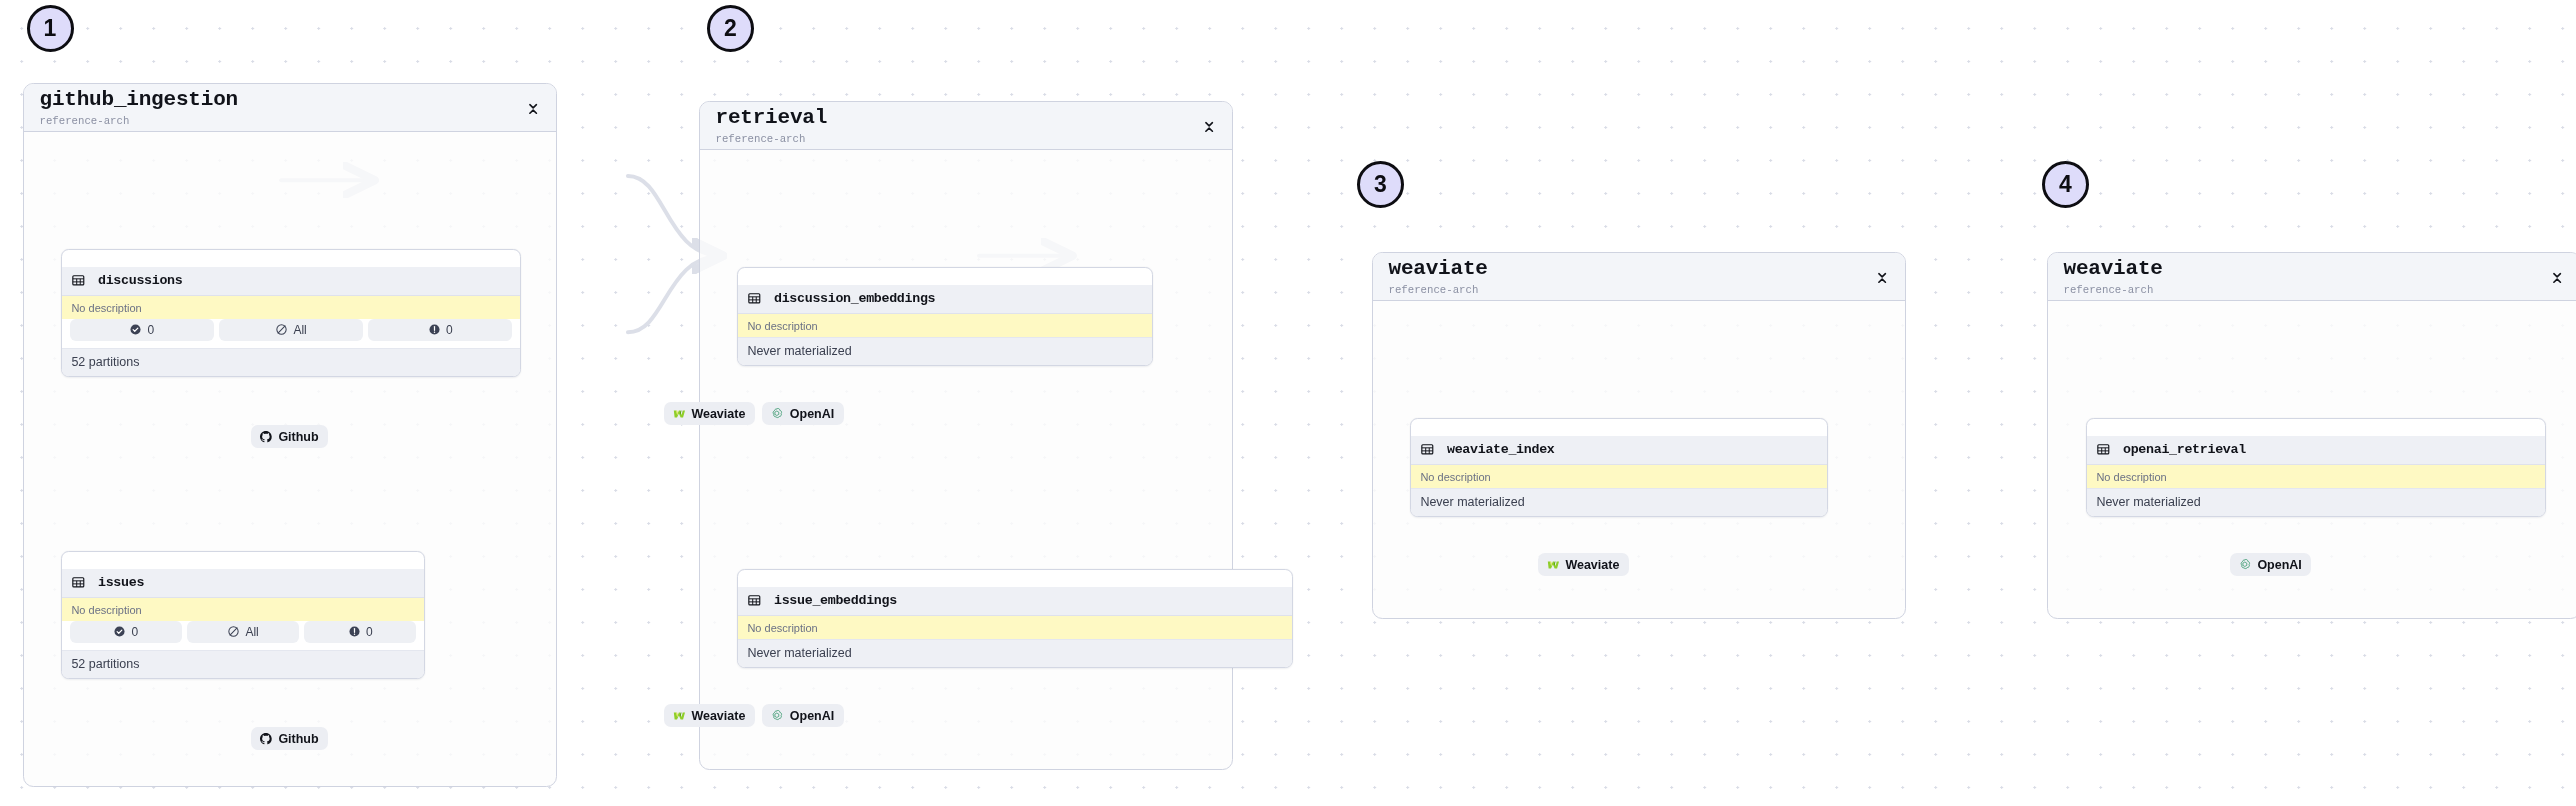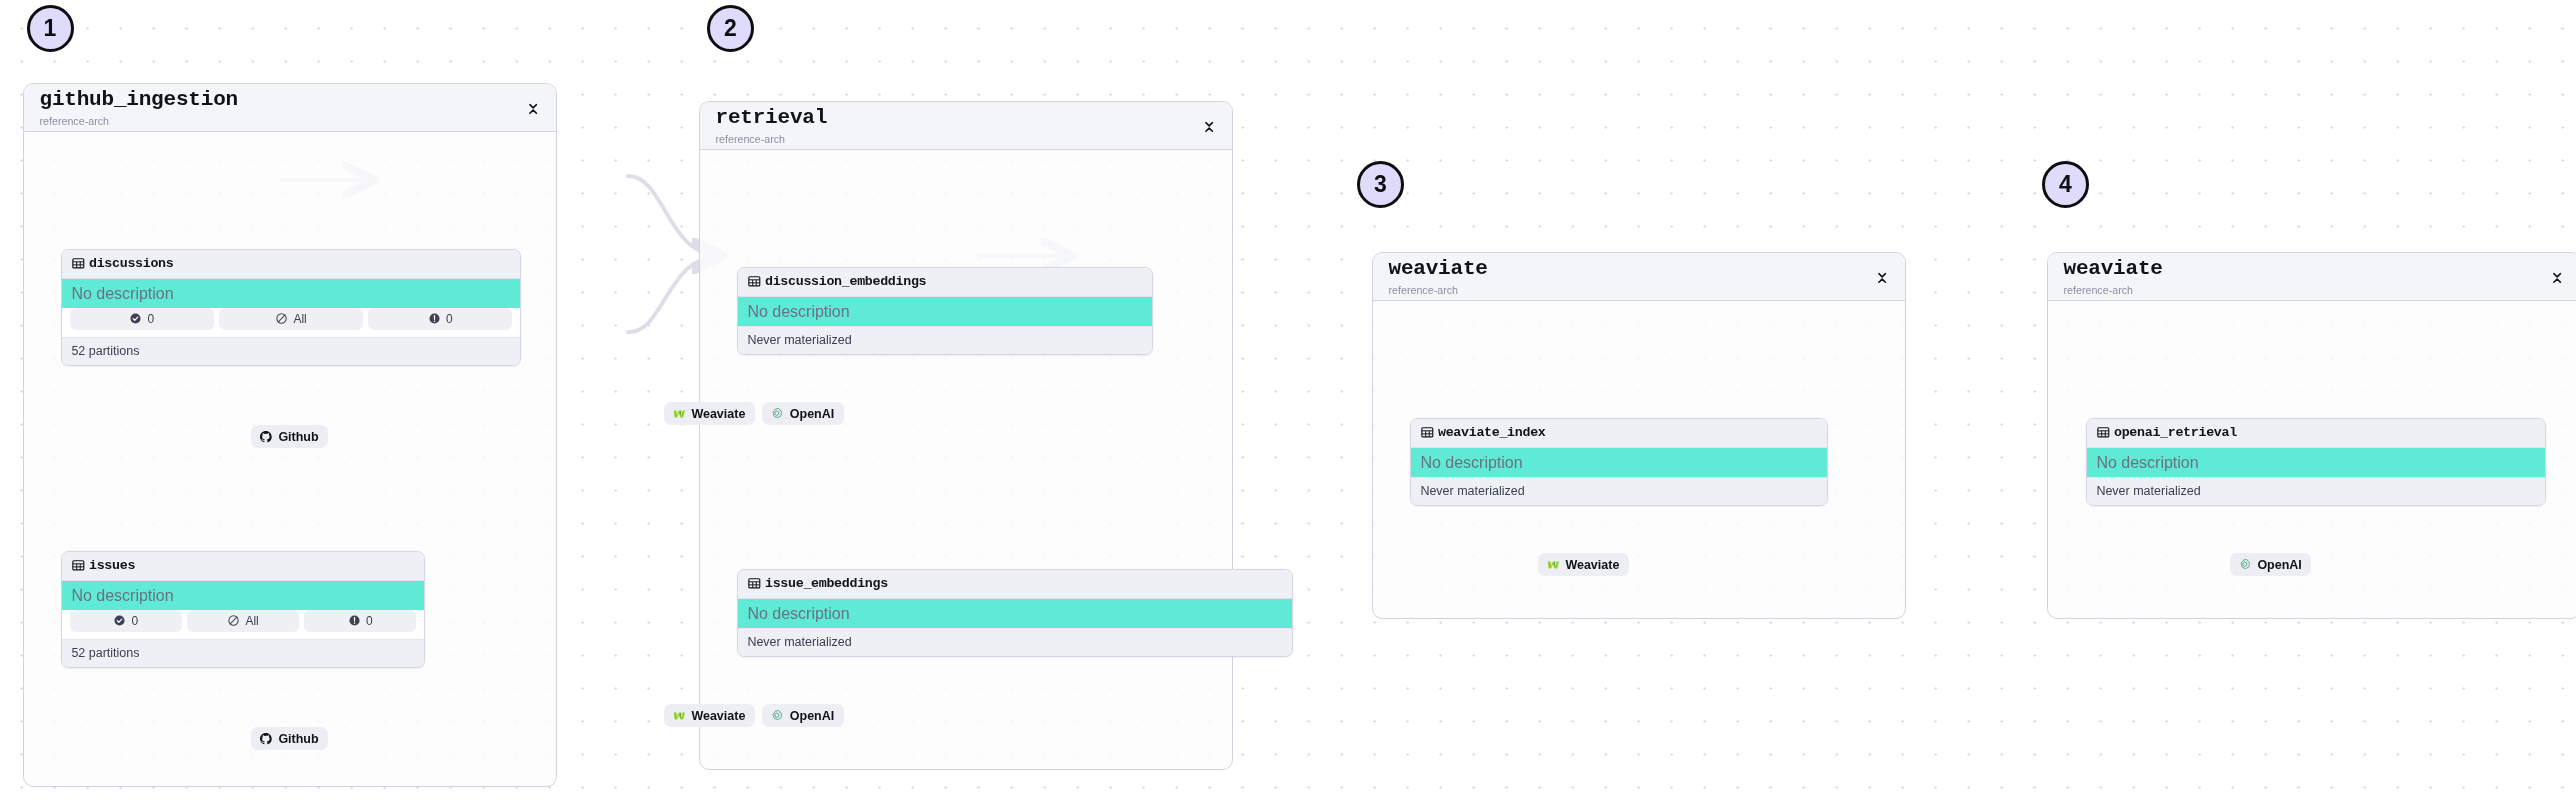--- a/index.html
+++ b/index.html
@@ -48,21 +48,21 @@
     display:flex;align-items:center;justify-content:space-between;
     padding:0 15.5px 0 15.5px;
     box-sizing:border-box;
   }
   .group-title{
     font-family:"Liberation Mono", monospace;
     font-size:21px;font-weight:700;color:#11131a;
     letter-spacing:-0.2px;line-height:1.15;
   }
   .group-sub{
-    font-family:Liberation Sans, sans-serif;
+    font-family:Liberation Mono, monospace;
     font-size:10.7px;color:#8b90a3;line-height:1.2;margin-top:3px;
   }
   .collapse-btn{
     width:15.5px;height:19px;display:flex;flex-direction:column;
     align-items:center;justify-content:center;gap:2.6px;cursor:pointer;
   }
   .collapse-btn svg{display:block;}
 
   
   .asset{
@@ -72,30 +72,30 @@
     border-radius:7.7px;
     box-shadow:0 0.9px 1.7px rgba(20,25,50,.07);
     box-sizing:border-box;
     overflow:hidden;
     z-index:20;
   }
   .asset-header{
     background:#eef0f5;
     border-bottom:0.9px solid #dfe2ec;
     padding:6px 9.4px 6.9px 9.4px;
-    display:flex;align-items:flex-start;gap:3px;
+    display:flex;align-items:flex-start;gap:12px;margin-top:17px;
   }
   .asset-name{
     font-family:"Liberation Mono", monospace;
     font-size:13.3px;font-weight:700;color:#11131a;letter-spacing:-0.3px;
   }
   .asset-desc{
     padding:6px 9.4px 5.2px 9.4px;
-    font-size:16px;color:#6b7185;
-    background:#5eead4;
+    font-size:11px;color:#6b7185;
+    background:#fef9c3;
   }
   .asset-footer{
     background:#eef0f5;
     border-top:0.9px solid #e4e7ef;
     padding:6px 9.4px 6.9px 9.4px;
     font-size:12.5px;color:#3b4050;
   }
   .badge-row{
     display:flex;gap:5.2px;padding:0 7.7px 7.7px 7.7px;background:#fff;
   }

